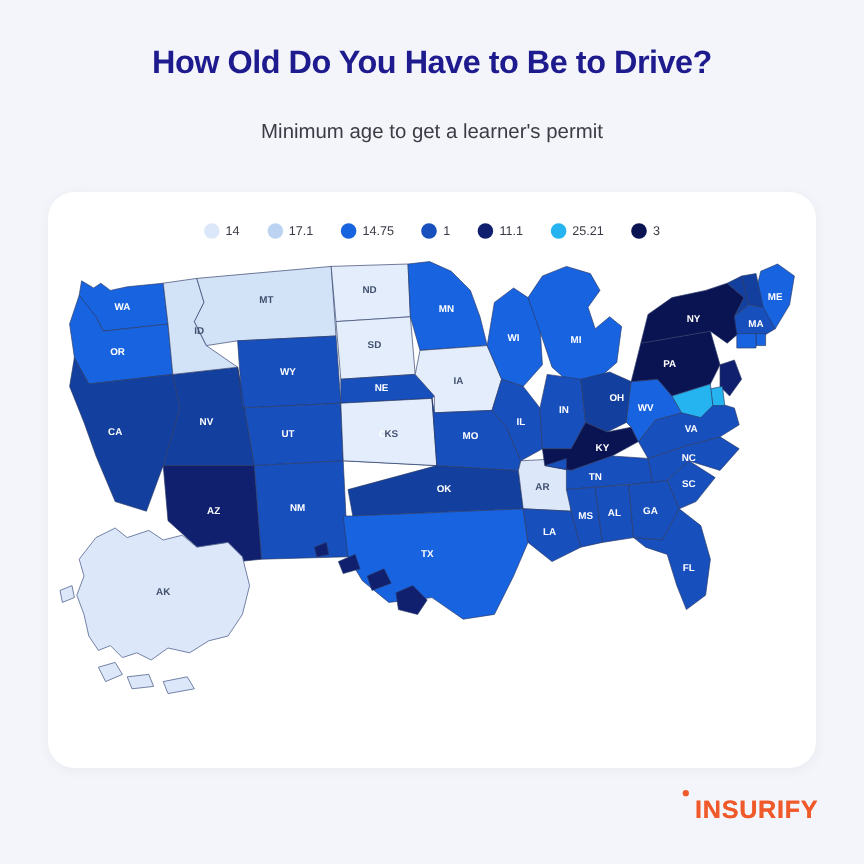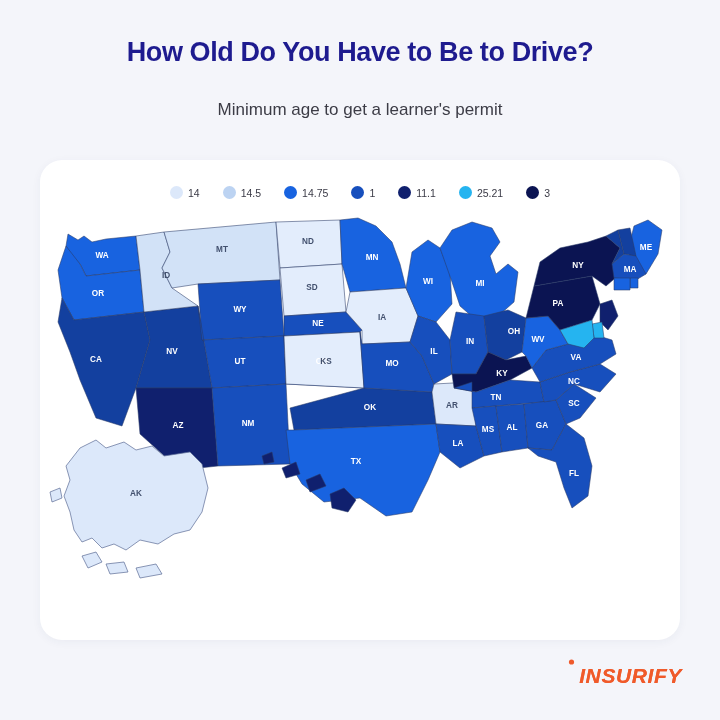--- a/index.html
+++ b/index.html
@@ -49,21 +49,21 @@
   .slabel.dark{fill:#42506e;}
 
   .logo{
     position:absolute;right:38px;bottom:32px;
     display:flex;align-items:baseline;
   }
   .logo-text{
     font-size:21px;font-weight:bold;letter-spacing:0.6px;
     color:#f05a2a;
     background:linear-gradient(95deg,#f4633a 0%,#ef5a2c 45%,#e8502a 100%);
-    -webkit-background-clip:text;background-clip:text;font-style:italic;
+    -webkit-background-clip:text;background-clip:text;
   }
 </style>
 </head>
 <body>
 
 <div class="page">
 
   <div class="header">
     <h1 class="title">How Old Do You Have to Be to Drive?</h1>
     <p class="subtitle">Minimum age to get a learner's permit</p>
@@ -71,21 +71,21 @@
 
   <div class="card">
 
     <div class="legend">
       <div class="legend-item">
         <span class="swatch" style="background: rgb(220, 232, 250);"></span>
         <span class="legend-label">14</span>
       </div>
       <div class="legend-item">
         <span class="swatch" style="background: rgb(188, 211, 242);"></span>
-        <span class="legend-label">14.5</span>
+        <span class="legend-label">17.1</span>
       </div>
       <div class="legend-item">
         <span class="swatch" style="background: rgb(24, 99, 224);"></span>
         <span class="legend-label">14.75</span>
       </div>
       <div class="legend-item">
         <span class="swatch" style="background: rgb(23, 79, 189);"></span>
         <span class="legend-label">1</span>
       </div>
       <div class="legend-item">

